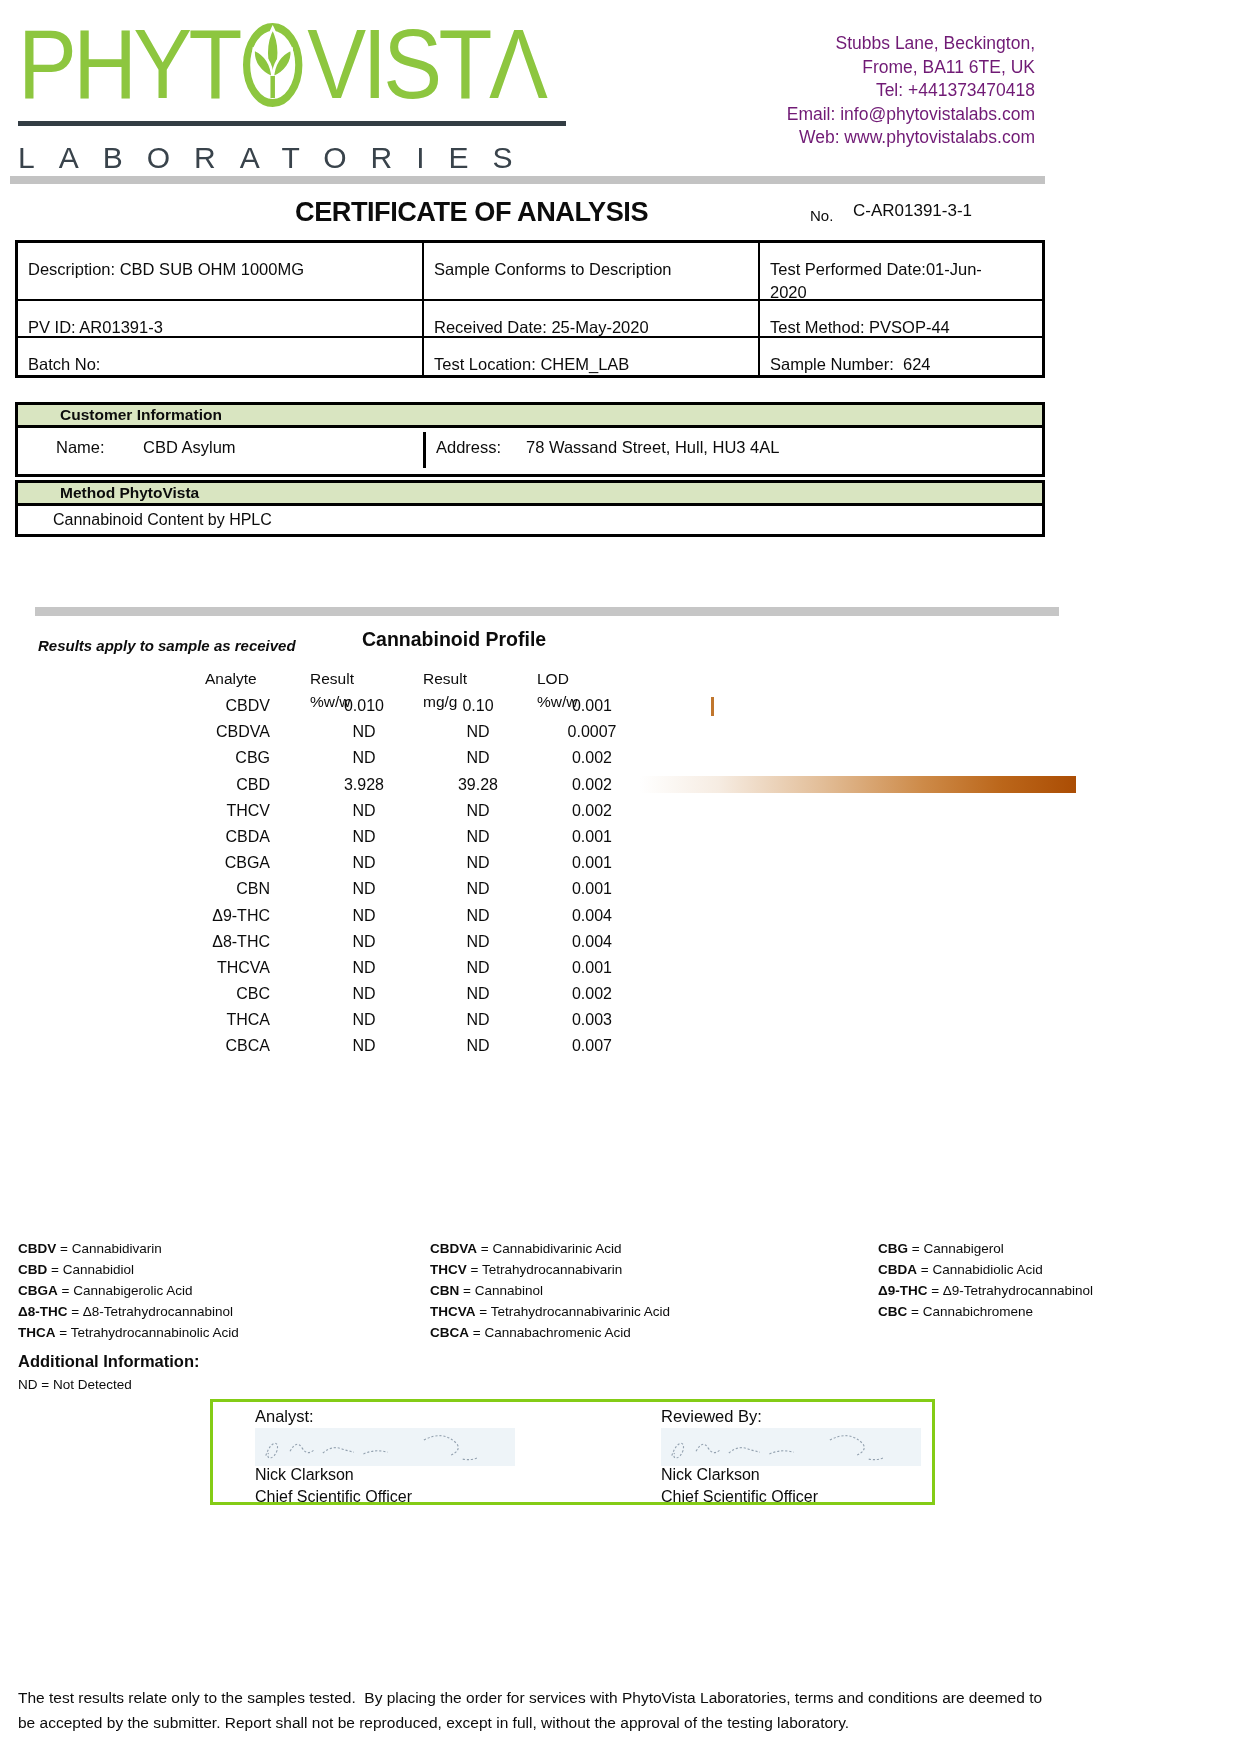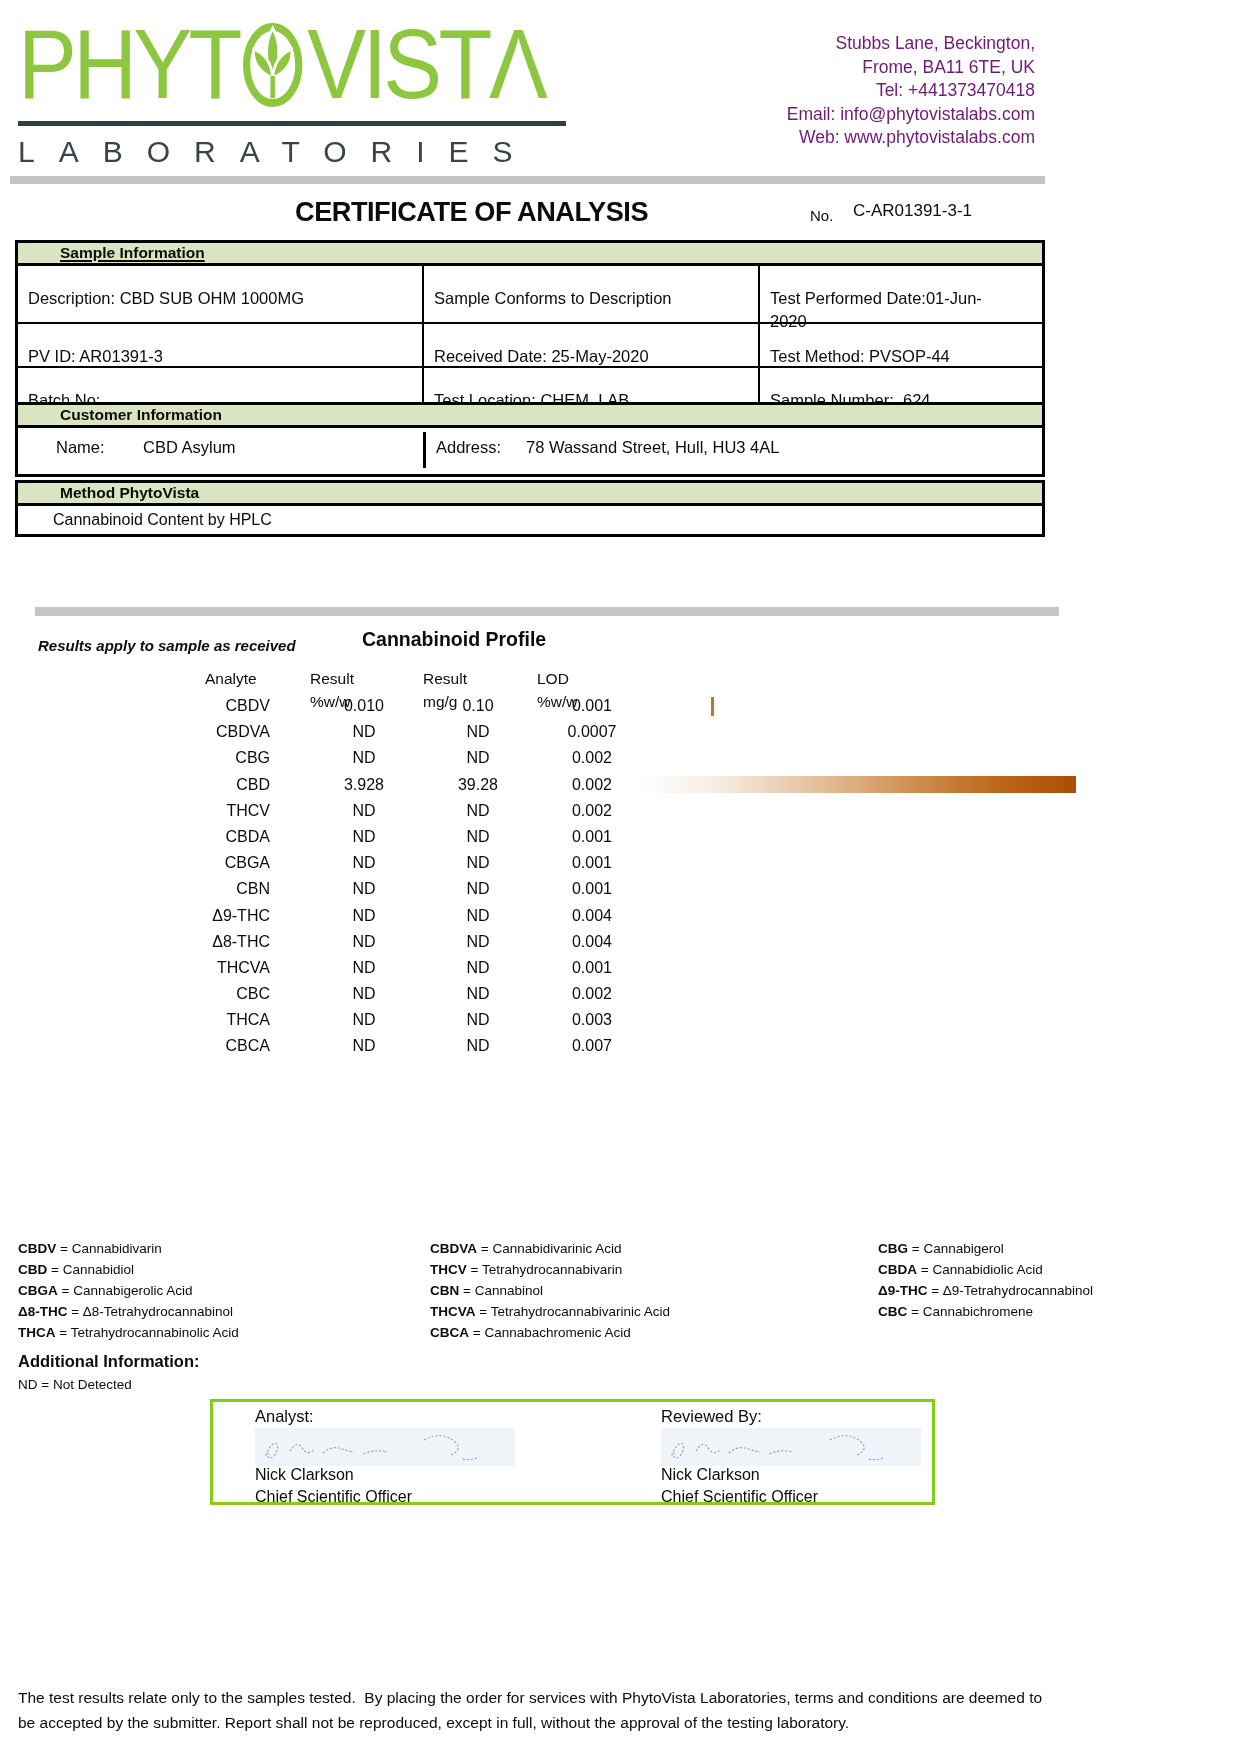--- a/index.html
+++ b/index.html
@@ -7,33 +7,33 @@
   .page {
     position:relative; width:1240px; height:1752px; background:#ffffff;
     font-family:"Liberation Sans", sans-serif; color:#0c0c0c; overflow:hidden;
   }
   
   .logo { position:absolute; left:18px; top:16px; }
   .logo-line1 { display:flex; align-items:center; height:96px; transform:scaleX(.9); transform-origin:left center; }
   .logo-word { font-size:98px; line-height:86px; letter-spacing:-4px; color:#8dc63f; font-weight:400; }
   .leaf-svg { width:70px; height:92px; margin:0 3px; }
   .logo-rule { width:548px; border-top:5px solid #333d44; margin-top:9px; }
-  .logo-sub { margin-top:9px; font-size:30px; color:#39434b; letter-spacing:24px; white-space:nowrap; }
+  .logo-sub { margin-top:15px; font-size:30px; color:#39434b; letter-spacing:24px; white-space:nowrap; }
   .contact { position:absolute; right:205px; top:32px; text-align:right; font-size:17.5px; line-height:23.5px; color:#701a75; }
   .gray-bar-1 { position:absolute; left:10px; top:176px; width:1035px; height:8px; background:#c3c3c3; }
   
   .coa-title { position:absolute; left:295px; top:196px; font-size:28px; font-weight:bold; letter-spacing:-.5px; transform:scaleX(.97); transform-origin:left; }
   .no-label { position:absolute; left:810px; top:207px; font-size:15px; }
   .no-value { position:absolute; left:853px; top:201px; font-size:17px; }
   
   .boxed { position:absolute; left:15px; width:1030px; border:3px solid #000; }
   .sec-bar { height:23px; background:#d9e5c1; border-bottom:3px solid #000; font-size:15.5px; font-weight:bold; padding-left:42px; display:flex; align-items:center; }
   .sec-bar .u { text-decoration:underline; text-decoration-thickness:1.5px; text-underline-offset:2px; }
   .sample-grid { display:grid; grid-template-columns:406px 336px 282px; }
-  .sample-grid .cell { padding:21px 10px; font-size:16.5px; line-height:23px; border-right:2.5px solid #000; border-bottom:2.5px solid #000; white-space:pre-wrap; }
+  .sample-grid .cell { padding:15px 10px; font-size:16.5px; line-height:23px; border-right:2.5px solid #000; border-bottom:2.5px solid #000; white-space:pre-wrap; }
   .sample-grid .cell.last-col { border-right:none; }
   .sample-grid .cell.last-row { border-bottom:none; }
   .sample-grid .r1 { height:58px; }
   .sample-grid .r2, .sample-grid .r3 { height:37px; }
   .sample-grid .c3 { padding-right:55px; }
   .cust-row { position:relative; height:46px; font-size:16.5px; }
   .cust-row .lbl-name { position:absolute; left:38px; top:10px; }
   .cust-row .val-name { position:absolute; left:125px; top:10px; }
   .cust-div { position:absolute; left:405px; top:4px; bottom:6px; width:3px; background:#000; }
   .cust-row .lbl-addr { position:absolute; left:418px; top:10px;text-align:center; }
@@ -106,23 +106,20 @@
       <div>Web: www.phytovistalabs.com</div>
     </div>
 
   <div class="gray-bar-1"></div>
 
   <div class="coa-title">CERTIFICATE OF ANALYSIS</div>
   <div class="no-label">No.</div>
   <div class="no-value">C-AR01391-3-1</div>
 
   <div class="boxed" style="top:240px;">
-    <div class="sec-bar">
-      <span class="u">Sample Information</span>
-    </div>
     <div class="sample-grid">
       <div class="cell r1">Description: CBD SUB OHM 1000MG</div>
       <div class="cell r1">Sample Conforms to Description</div>
       <div class="cell r1 c3 last-col">Test Performed Date:01-Jun-2020</div>
       <div class="cell r2">PV ID: AR01391-3</div>
       <div class="cell r2">Received Date: 25-May-2020</div>
       <div class="cell r2 c3 last-col">Test Method: PVSOP-44</div>
       <div class="cell r3 last-row">Batch No:</div>
       <div class="cell r3 last-row">Test Location: CHEM_LAB</div>
       <div class="cell r3 c3 last-col last-row">Sample Number:  624</div>

